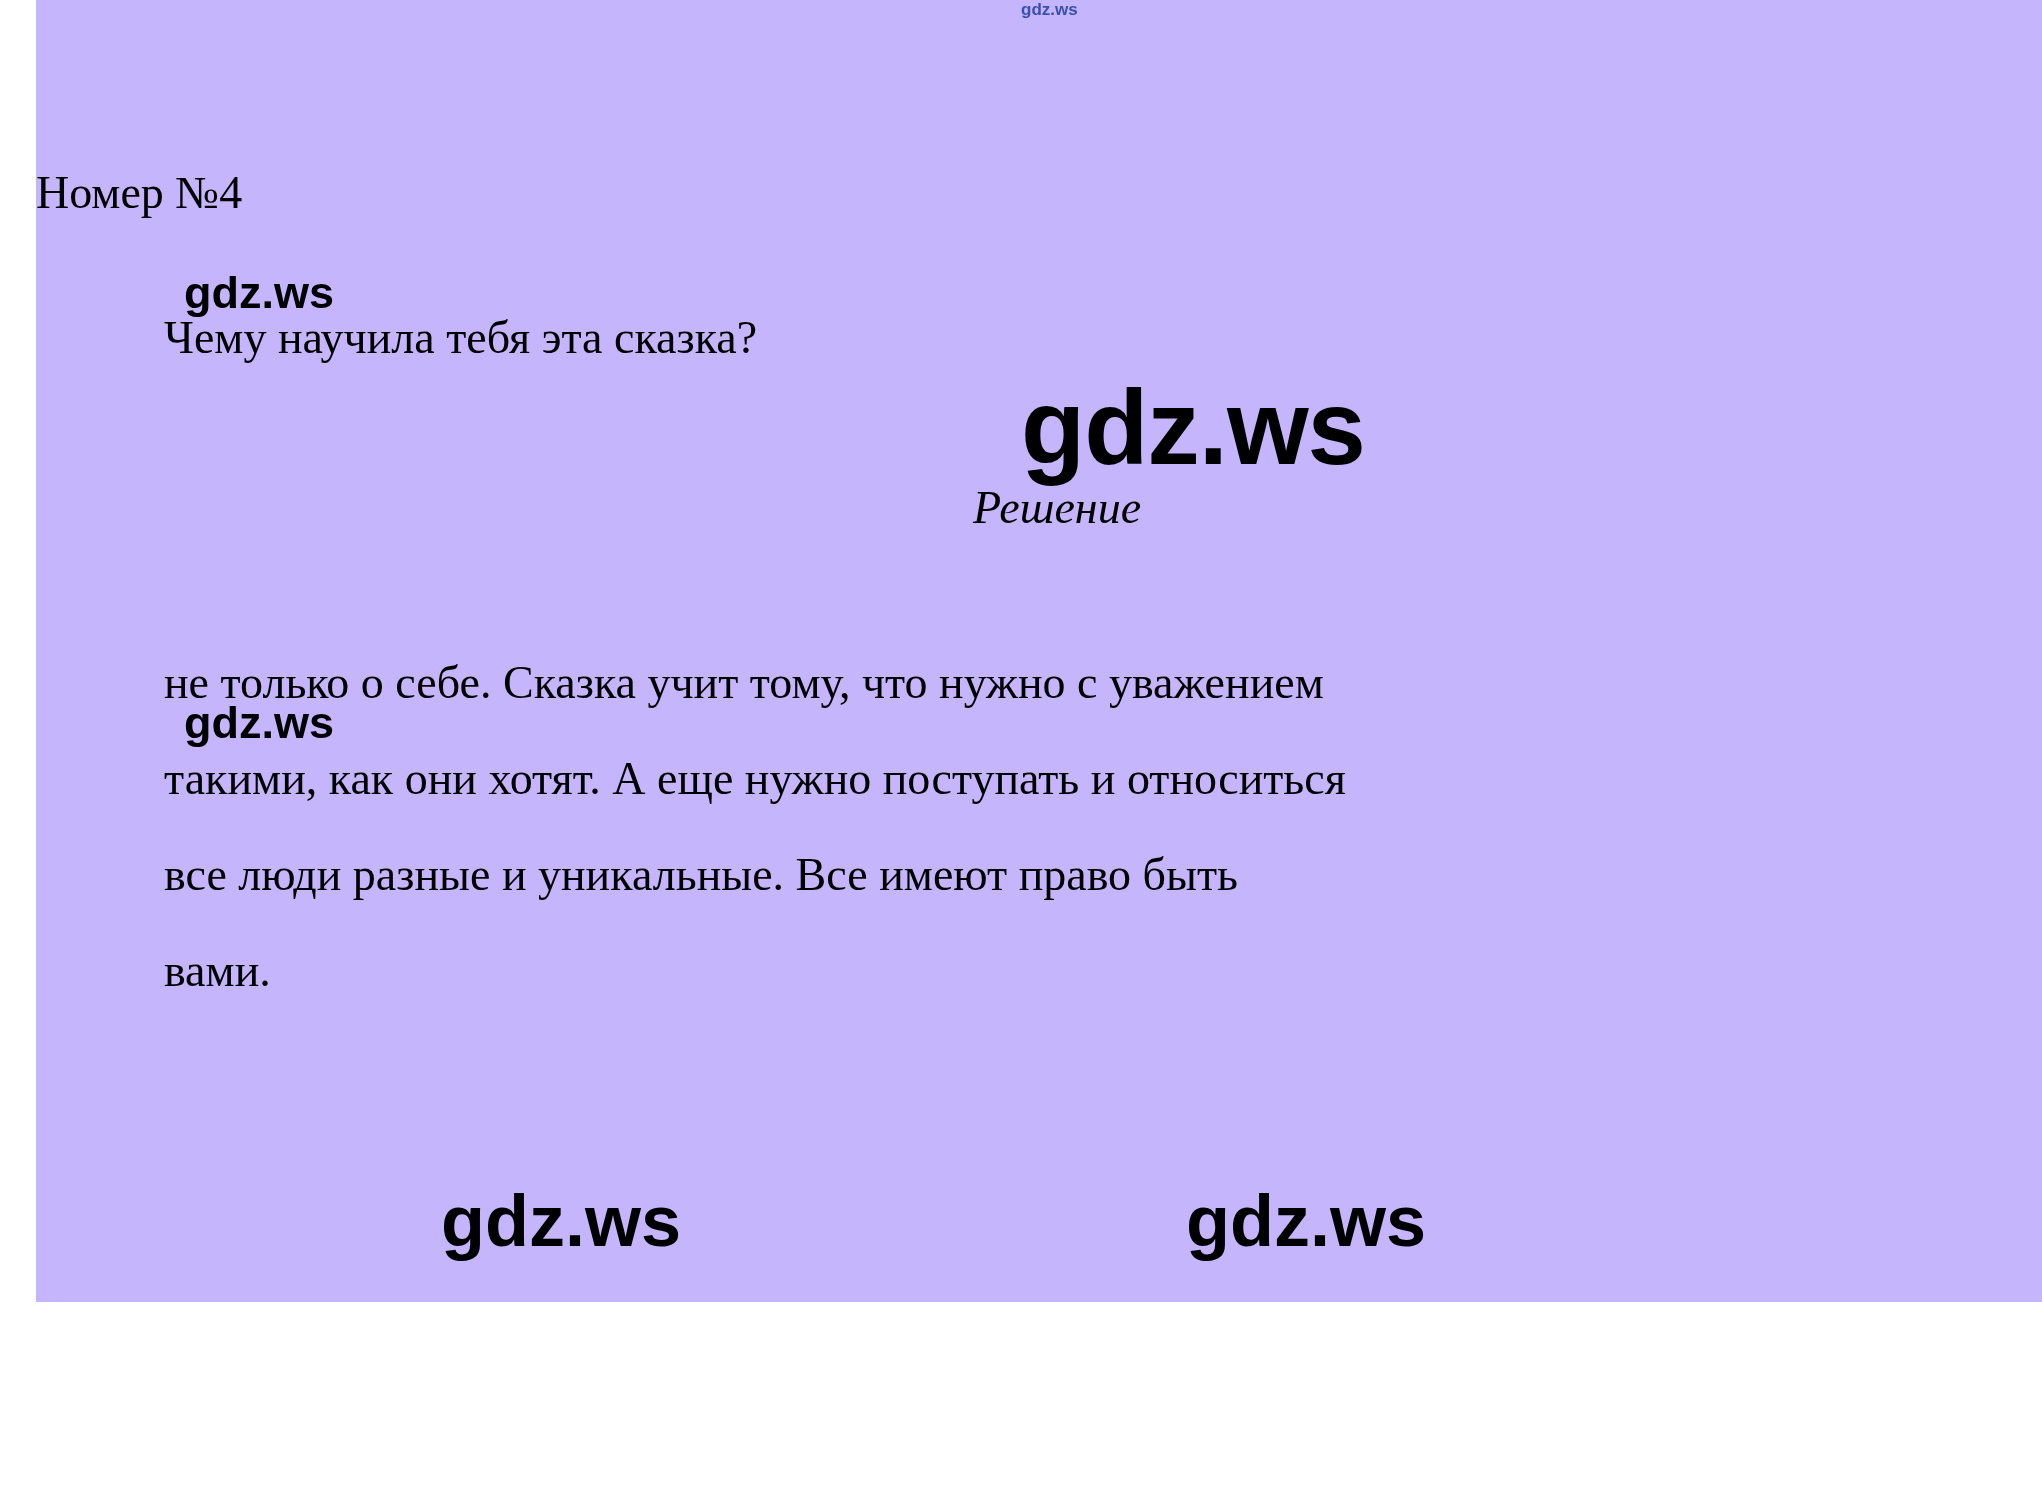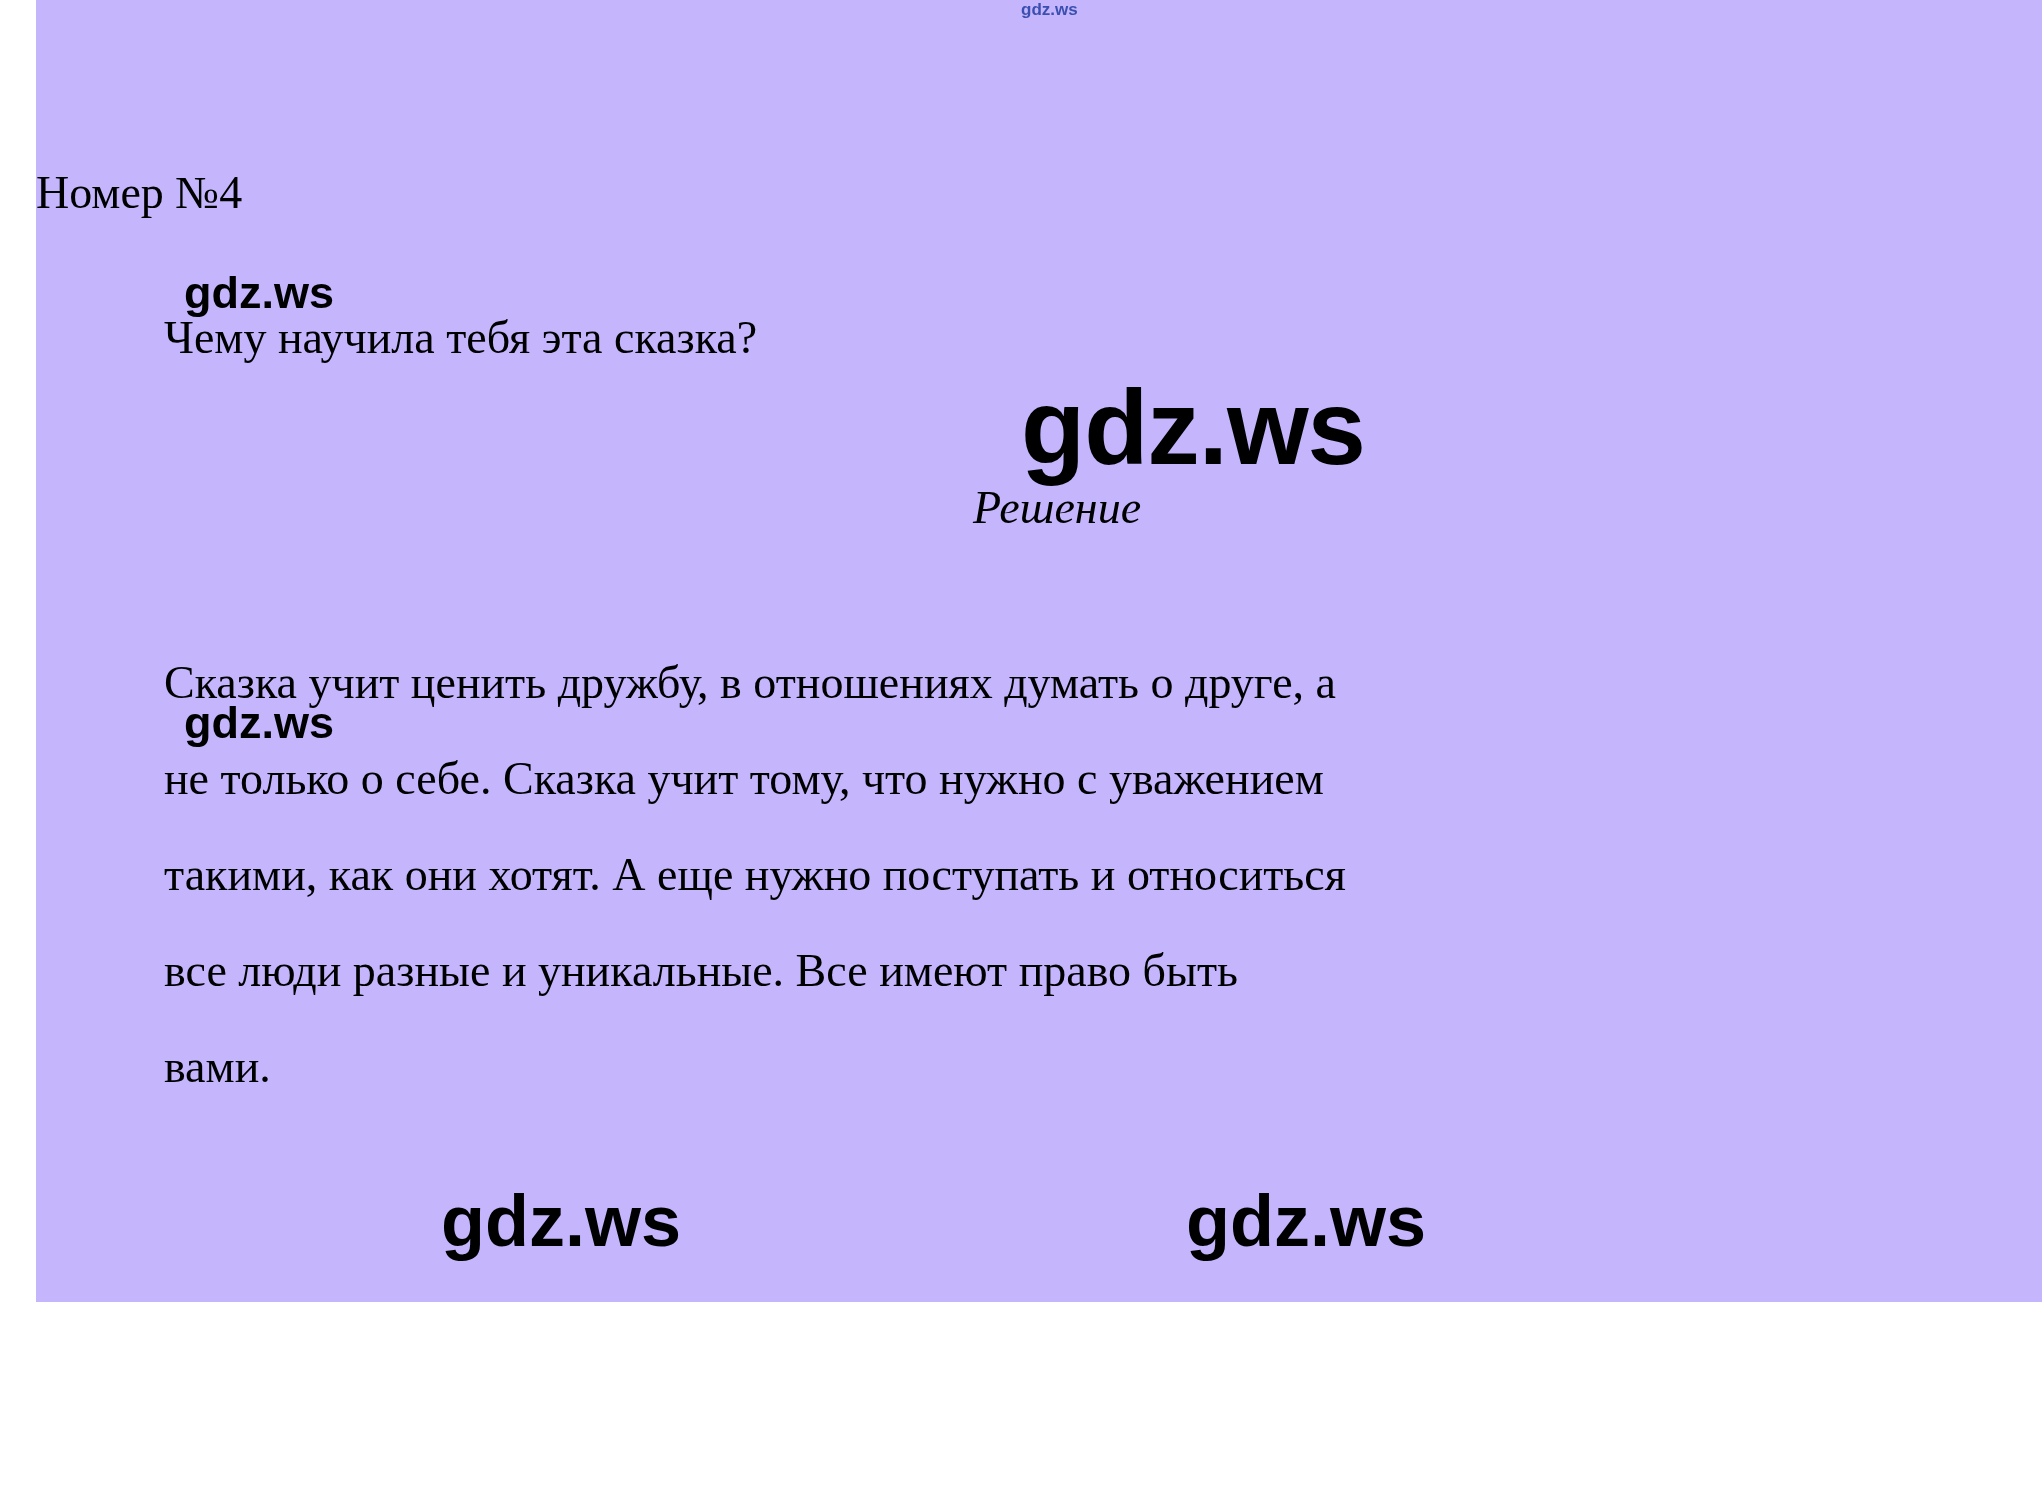--- a/index.html
+++ b/index.html
@@ -101,21 +101,20 @@
 
   <div class="wm wm-small-1">gdz.ws</div>
 
   <div class="question">Чему научила тебя эта сказка?</div>
 
   <div class="wm wm-big">gdz.ws</div>
 
   <div class="subheading">Решение</div>
 
   <div class="body-text">
-    <span class="ln">Сказка учит ценить дружбу, в отношениях думать о друге, а</span>
     <span class="ln">не только о себе. Сказка учит тому, что нужно с уважением</span>
     <span class="ln">такими, как они хотят. А еще нужно поступать и относиться</span>
     <span class="ln">все люди разные и уникальные. Все имеют право быть</span>
     <span class="ln">вами.</span>
   </div>
 
   <div class="wm wm-small-2">gdz.ws</div>
   <div class="wm wm-mid-1">gdz.ws</div>
   <div class="wm wm-mid-2">gdz.ws</div>
 

